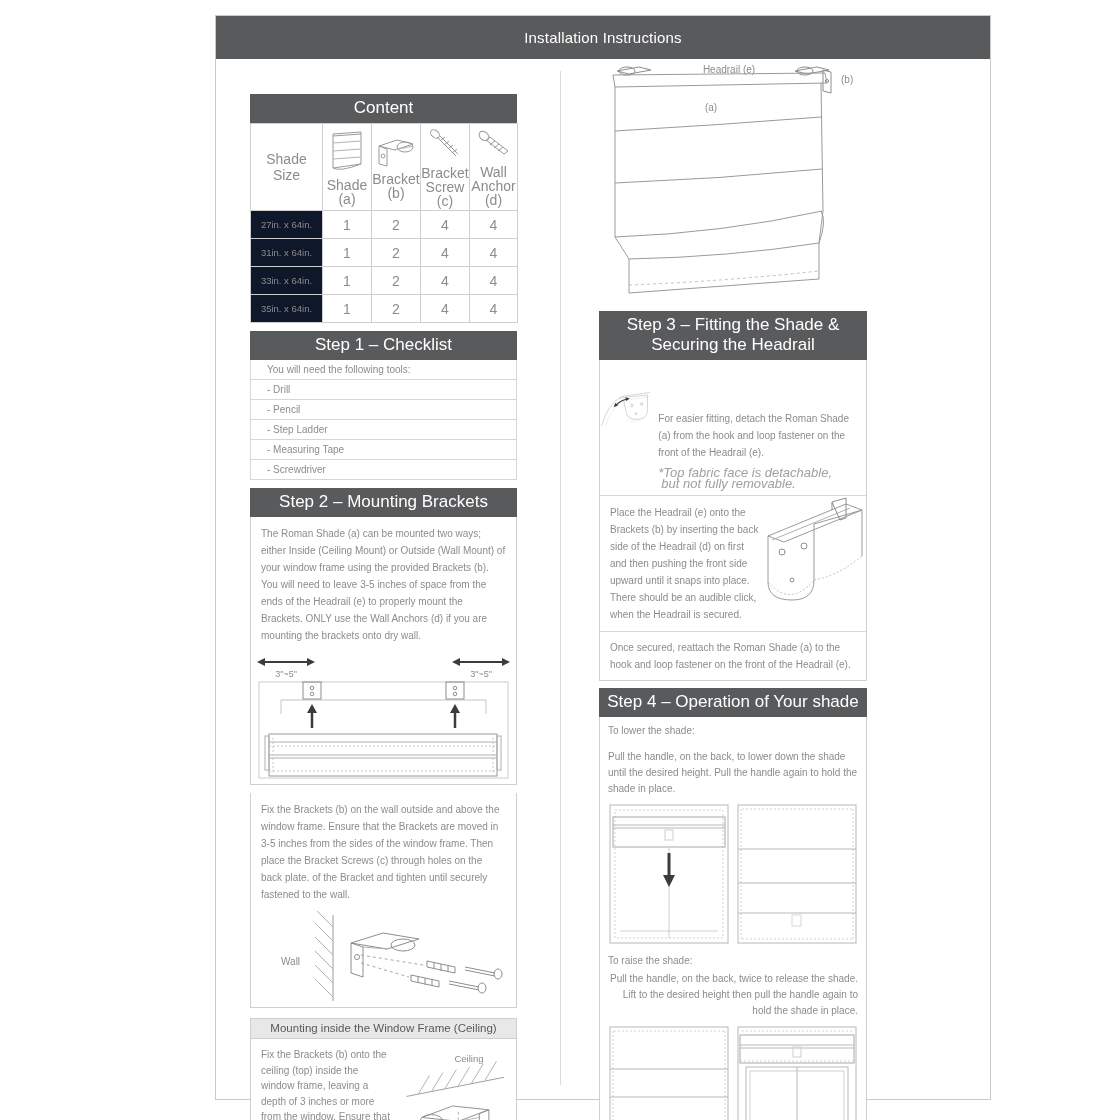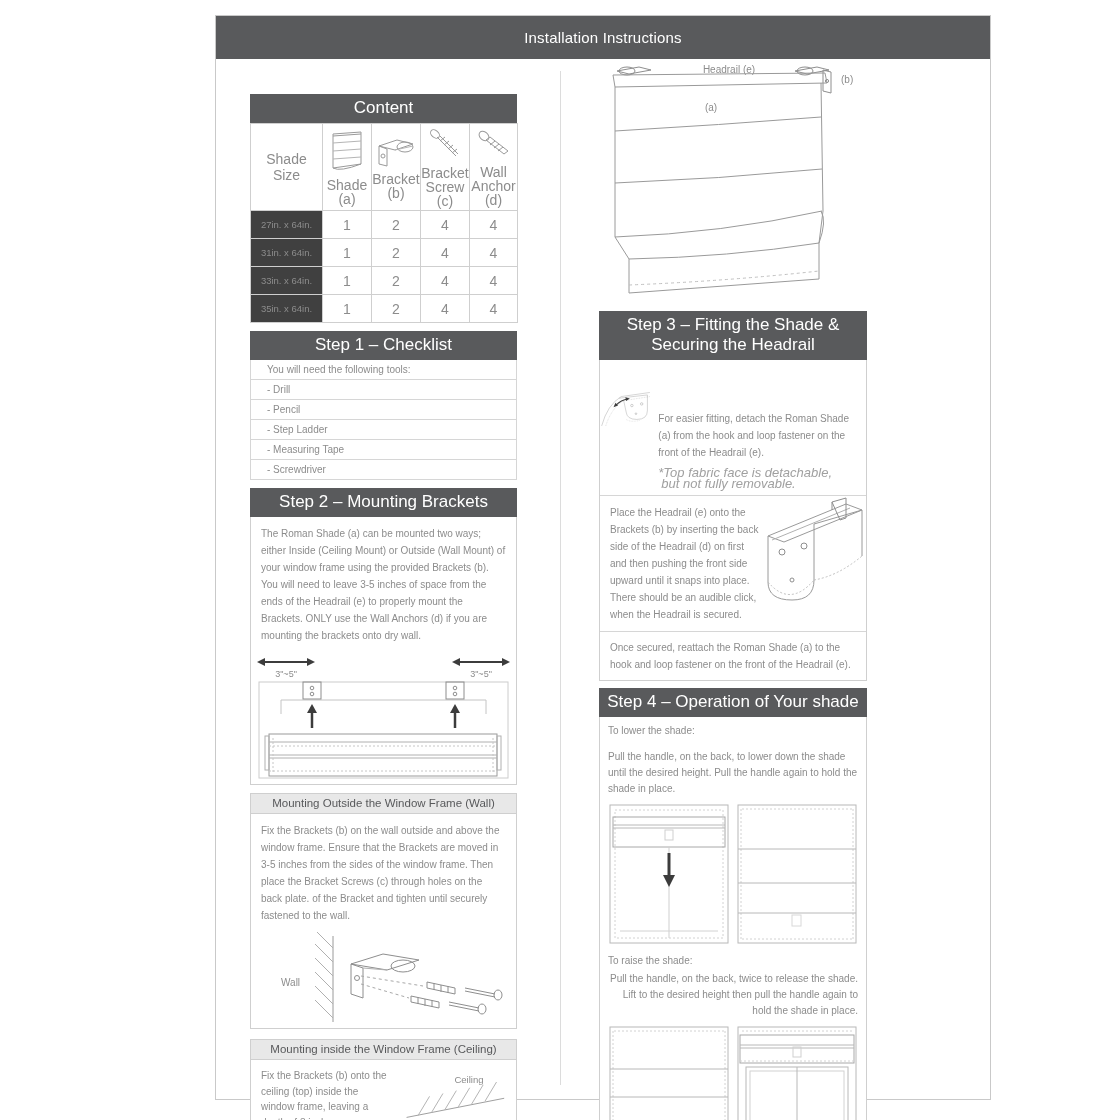--- a/index.html
+++ b/index.html
@@ -10,21 +10,21 @@
   .col-left{position:absolute;left:34px;top:78px;width:267px;}
   .col-right{position:absolute;left:383px;top:45px;width:268px;}
   .hdr-dark{background:#595a5c;color:#fff;text-align:center;font-size:17px;padding:4px 0 5px;}
   .hdr-light{background:#e8e8e8;color:#58595b;text-align:center;font-size:11.5px;padding:3px 0 4px;border:1px solid #cfcfcf;box-sizing:border-box;}
   .boxed{border:1px solid #cfcfcf;border-top:none;box-sizing:border-box;background:#fff;}
   .body-text{color:#8c8c8c;font-size:10px;line-height:17px;}
   .note{color:#a0a0a0;font-size:13px;font-style:italic;line-height:11px;}
   
   table.parts{border-collapse:collapse;width:267px;table-layout:fixed;}
   table.parts td{border:1px solid #cfcfcf;text-align:center;vertical-align:middle;color:#8c8c8c;font-size:14px;padding:0;}
-  table.parts .sizecell{background:#404040;font-size:9.5px;}
+  table.parts .sizecell{background:#0f172a;font-size:9.5px;}
   table.parts .iconcell{height:86px;vertical-align:middle;}
   table.parts .iconcell .lbl{display:block;line-height:11px;margin-top:3px;}
   table.parts .datarow td{height:27px;}
   .sizehead span{display:block;line-height:16px;}
   
   .check-row{border:1px solid #d6d6d6;border-top:none;padding:3px 16px;color:#8c8c8c;font-size:10px;line-height:13px;background:#fff;}
   
   .pad{padding:8px 10px;}
   .sec{margin:0;}
   .dia{display:block;}
@@ -190,21 +190,20 @@
           <line x1="18" y1="103" x2="246" y2="103" stroke="#b0b0b0"></line>
           <line x1="18" y1="106" x2="246" y2="106" stroke="#b0b0b0"></line>
           <line x1="18" y1="119" x2="246" y2="119" stroke="#c6c6c6" stroke-dasharray="2,2"></line>
           <line x1="22" y1="86" x2="22" y2="120" stroke="#c6c6c6" stroke-dasharray="2,2"></line>
           <line x1="242" y1="86" x2="242" y2="120" stroke="#c6c6c6" stroke-dasharray="2,2"></line>
         </svg>
       </div>
     </div>
 
     <div class="sec" style="margin-top:8px;">
-      <div class="hdr-light">Mounting Outside the Window Frame (Wall)</div>
       <div class="boxed">
         <div class="pad body-text">Fix the Brackets (b) on the wall outside and above the window frame. Ensure that the Brackets are moved in 3-5 inches from the sides of the window frame. Then place the Bracket Screws (c) through holes on the back plate. of the Bracket and tighten until securely fastened to the wall.</div>
         <svg class="dia" width="265" height="96" viewBox="0 0 265 96">
           <line x1="82" y1="4" x2="82" y2="90" stroke="#9a9a9a"></line>
           <line x1="82" y1="16" x2="64" y2="-2" stroke="#b0b0b0"></line>
           <line x1="82" y1="30" x2="64" y2="12" stroke="#b0b0b0"></line>
           <line x1="82" y1="44" x2="64" y2="26" stroke="#b0b0b0"></line>
           <line x1="82" y1="58" x2="64" y2="40" stroke="#b0b0b0"></line>
           <line x1="82" y1="72" x2="64" y2="54" stroke="#b0b0b0"></line>
           <line x1="82" y1="86" x2="64" y2="68" stroke="#b0b0b0"></line>

